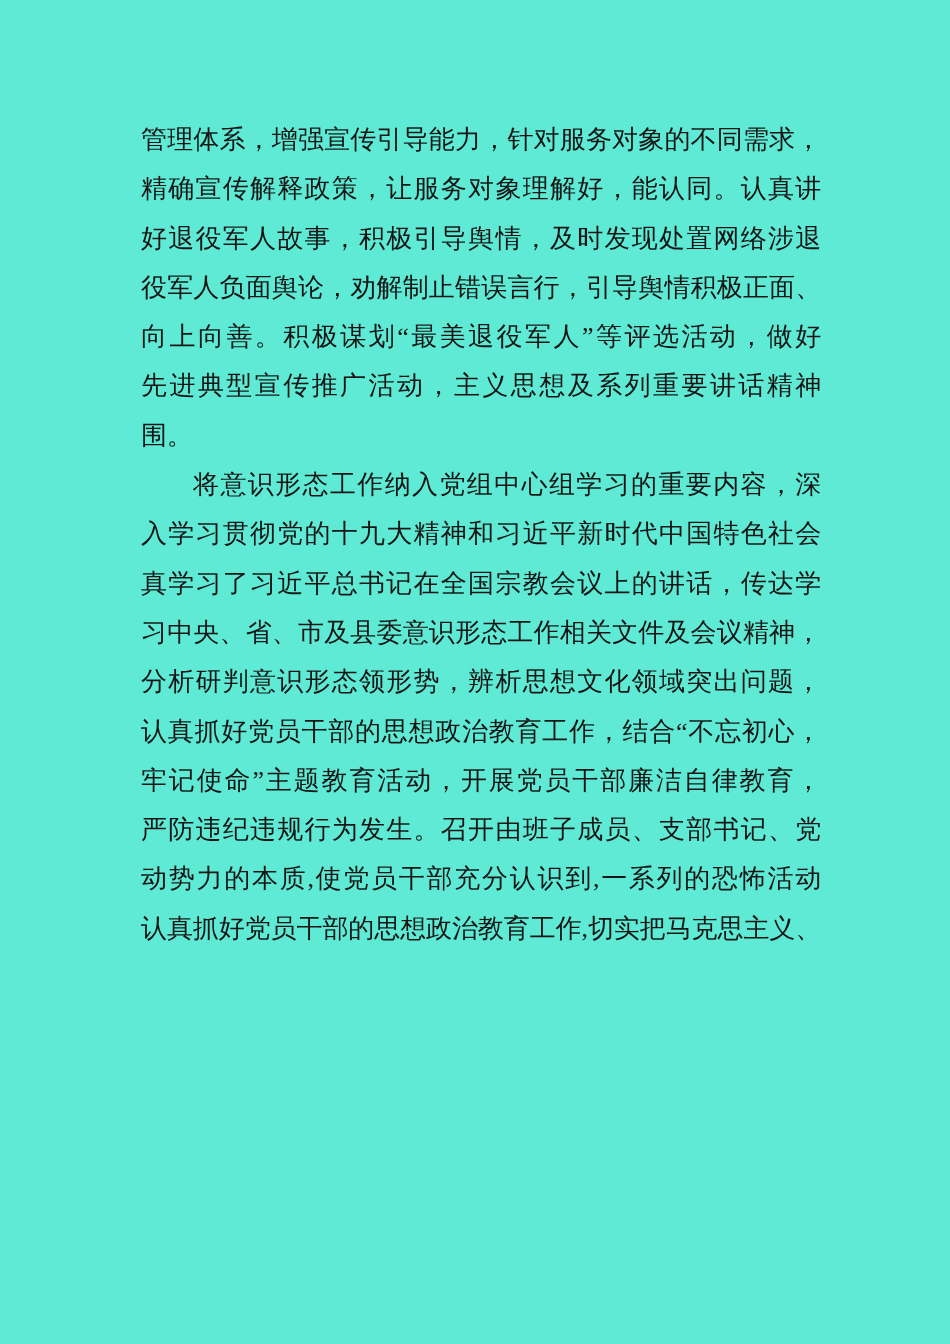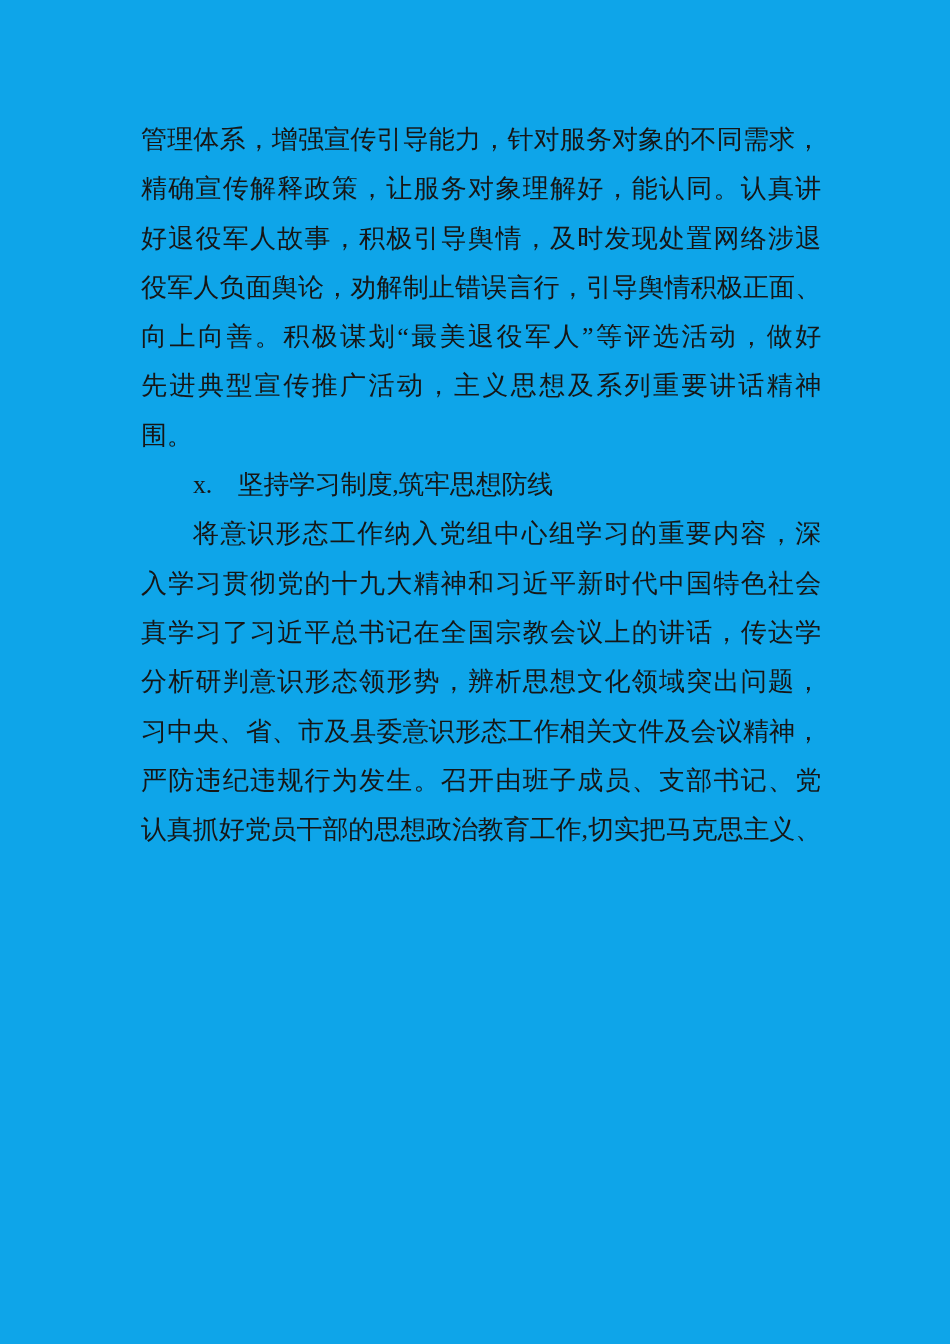--- a/index.html
+++ b/index.html
@@ -9,21 +9,21 @@
   body {
     width: 950px;
     height: 1344px;
     background: #ffffff;
     overflow: hidden;
   }
   .page {
     position: relative;
     width: 950px;
     height: 1344px;
-    background: #0ea5e9;
+    background: #5eead4;
     font-family: "Liberation Serif", "DejaVu Serif", serif;
   }
   .text-block {
     position: absolute;
     left: 141px;
     top: 115px;
     width: 680px;
     font-size: 26px;
     color: #161616;
     font-kerning: none;
@@ -52,22 +52,24 @@
 
 <div class="page">
   <div class="text-block" style="color: rgb(22, 22, 22);">
       <div class="line justify">管理体系，增强宣传引导能力，针对服务对象的不同需求，</div>
       <div class="line justify">精确宣传解释政策，让服务对象理解好，能认同。认真讲</div>
       <div class="line justify">好退役军人故事，积极引导舆情，及时发现处置网络涉退</div>
       <div class="line justify">役军人负面舆论，劝解制止错误言行，引导舆情积极正面、</div>
       <div class="line justify">向上向善。积极谋划“最美退役军人”等评选活动，做好</div>
       <div class="line justify">先进典型宣传推广活动，主义思想及系列重要讲话精神</div>
       <div class="line">围。</div>
-      <div class="line indent heading">x.　坚持学习制度,筑牢思想防线</div>
       <div class="line justify indent">将意识形态工作纳入党组中心组学习的重要内容，深</div>
       <div class="line justify">入学习贯彻党的十九大精神和习近平新时代中国特色社会</div>
       <div class="line justify">真学习了习近平总书记在全国宗教会议上的讲话，传达学</div>
+      <div class="line justify">习中央、省、市及县委意识形态工作相关文件及会议精神，</div>
       <div class="line justify">分析研判意识形态领形势，辨析思想文化领域突出问题，</div>
-      <div class="line justify">习中央、省、市及县委意识形态工作相关文件及会议精神，</div>
+      <div class="line justify">认真抓好党员干部的思想政治教育工作，结合“不忘初心，</div>
+      <div class="line justify">牢记使命”主题教育活动，开展党员干部廉洁自律教育，</div>
       <div class="line justify">严防违纪违规行为发生。召开由班子成员、支部书记、党</div>
+      <div class="line justify">动势力的本质,使党员干部充分认识到,一系列的恐怖活动</div>
       <div class="line justify">认真抓好党员干部的思想政治教育工作,切实把马克思主义、</div>
     </div>
 </div>
 
 </body></html>

